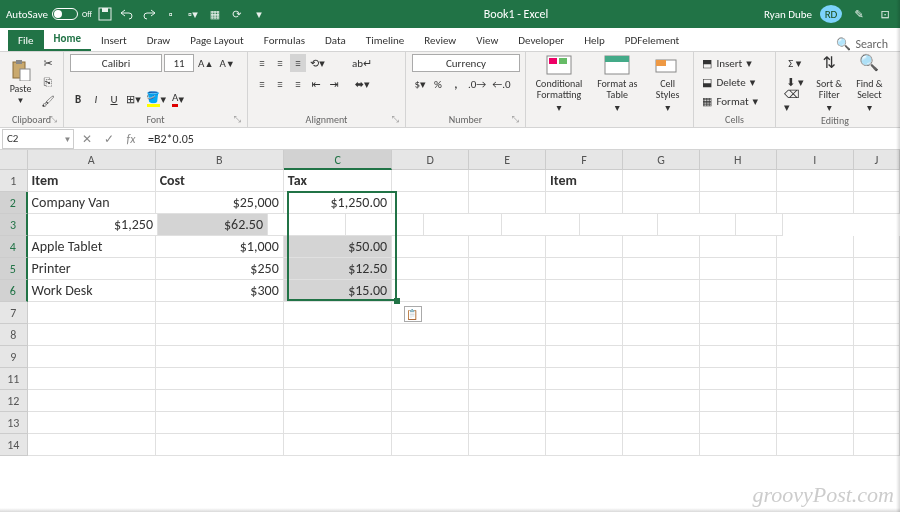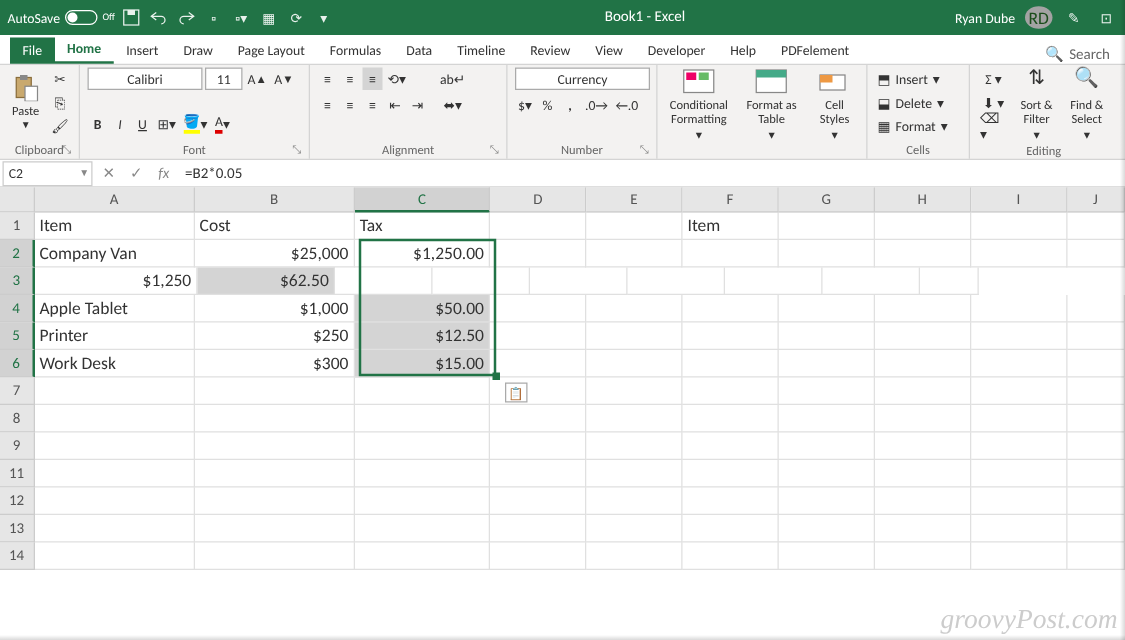--- a/index.html
+++ b/index.html
@@ -7,21 +7,21 @@
 
 
 .titlebar { background: #217346; height: 28px; display: flex; align-items: center; color: #fff; font-size: 11px; padding: 0 6px; }
 .titlebar .left { display: flex; align-items: center; gap: 4px; }
 .titlebar .center { flex: 1; text-align: center; font-size: 12px; }
 .titlebar .right { display: flex; align-items: center; gap: 8px; }
 .autosave-pill { display: flex; align-items: center; gap: 4px; }
 .toggle { width: 26px; height: 12px; border: 1px solid #fff; border-radius: 8px; position: relative; }
 .toggle::after { content: ""; width: 8px; height: 8px; background: #fff; border-radius: 50%; position: absolute; top: 1px; left: 1px; }
 .qat-btn { width: 18px; height: 18px; display: flex; align-items: center; justify-content: center; opacity: .9; cursor: pointer; }
-.avatar { width: 22px; height: 18px; border-radius: 50%; background: #a3a3a3; display: flex; align-items: center; justify-content: center; font-size: 14px; color: #1b4d1b; }
+.avatar { width: 22px; height: 18px; border-radius: 50%; background: #7dd3fc; display: flex; align-items: center; justify-content: center; font-size: 11px; color: #1b4d1b; }
 
 
 .menutabs { background: #fff; height: 24px; display: flex; align-items: flex-end; border-bottom: 1px solid #d4d4d4; padding-left: 8px; gap: 0; }
 .menutabs .tab { padding: 4px 10px; font-size: 11px; cursor: pointer; }
 .menutabs .tab.file { background: #217346; color: #fff; }
 .menutabs .tab.active { border-bottom: 2px solid #217346; color: #217346; font-weight: 600; }
 .menutabs .spacer { flex: 1; }
 .search { display: flex; align-items: center; gap: 4px; padding-right: 12px; color: #666; }
 
 
@@ -50,21 +50,21 @@
 .grid { position: relative; font-family: Calibri, sans-serif; }
 .colheads { display: flex; height: 20px; }
 .corner { width: 28px; background: #e6e6e6; border-right: 1px solid #ccc; border-bottom: 1px solid #ccc; }
 .ch { background: #e6e6e6; border-right: 1px solid #ccc; border-bottom: 1px solid #ccc; text-align: center; font-size: 12px; color: #555; line-height: 20px; }
 .ch.sel { background: #d2d2d2; color: #217346; border-bottom: 2px solid #217346; }
 .rows {}
 .row { display: flex; height: 22px; }
 .rh { width: 28px; background: #e6e6e6; border-right: 1px solid #ccc; border-bottom: 1px solid #ccc; text-align: center; font-size: 12px; color: #555; line-height: 22px; }
 .rh.sel { background: #d2d2d2; color: #217346; border-right: 2px solid #217346; }
 .cell { border-right: 1px solid #e0e0e0; border-bottom: 1px solid #e0e0e0; padding: 0 4px; font-size: 14px; line-height: 22px; overflow: hidden; white-space: nowrap; }
-.cell.bold { font-weight: 400; }
+.cell.bold { font-weight: 700; }
 .cell.right { text-align: right; }
 .cell.selrange { background: #d4d4d4; }
 .selection-border { position: absolute; border: 2px solid #217346; pointer-events: none; }
 .fill-handle { position: absolute; width: 6px; height: 6px; background: #217346; }
 .paste-icon { position:absolute; width:18px; height:16px; border:1px solid #aaa; background:#fff; font-size:10px; display:flex; align-items:center; justify-content:center;}
 
 .watermark { position: absolute; right: 6px; bottom: 4px; font-family: Georgia, serif; font-style: italic; font-size: 22px; color: #ccc; }
 .shadow-right { position:absolute; right:0; top:0; bottom:0; width:4px; background:linear-gradient(to left, rgba(0,0,0,.15), transparent);}
 .shadow-bottom { position:absolute; left:0; right:0; bottom:0; height:4px; background:linear-gradient(to top, rgba(0,0,0,.15), transparent);}
 svg { display:block; }

